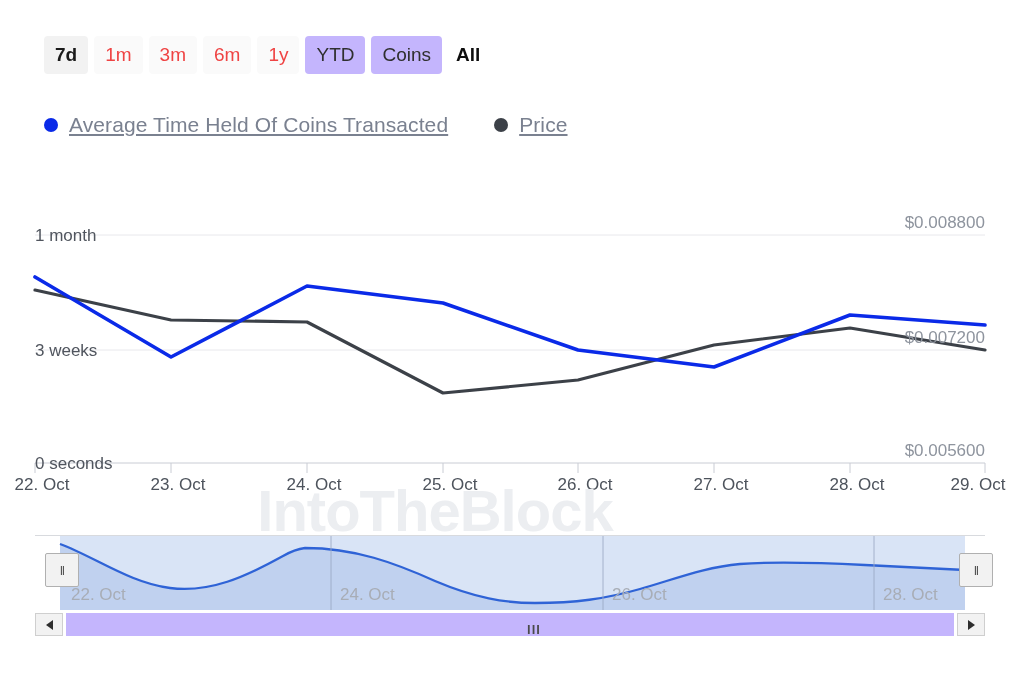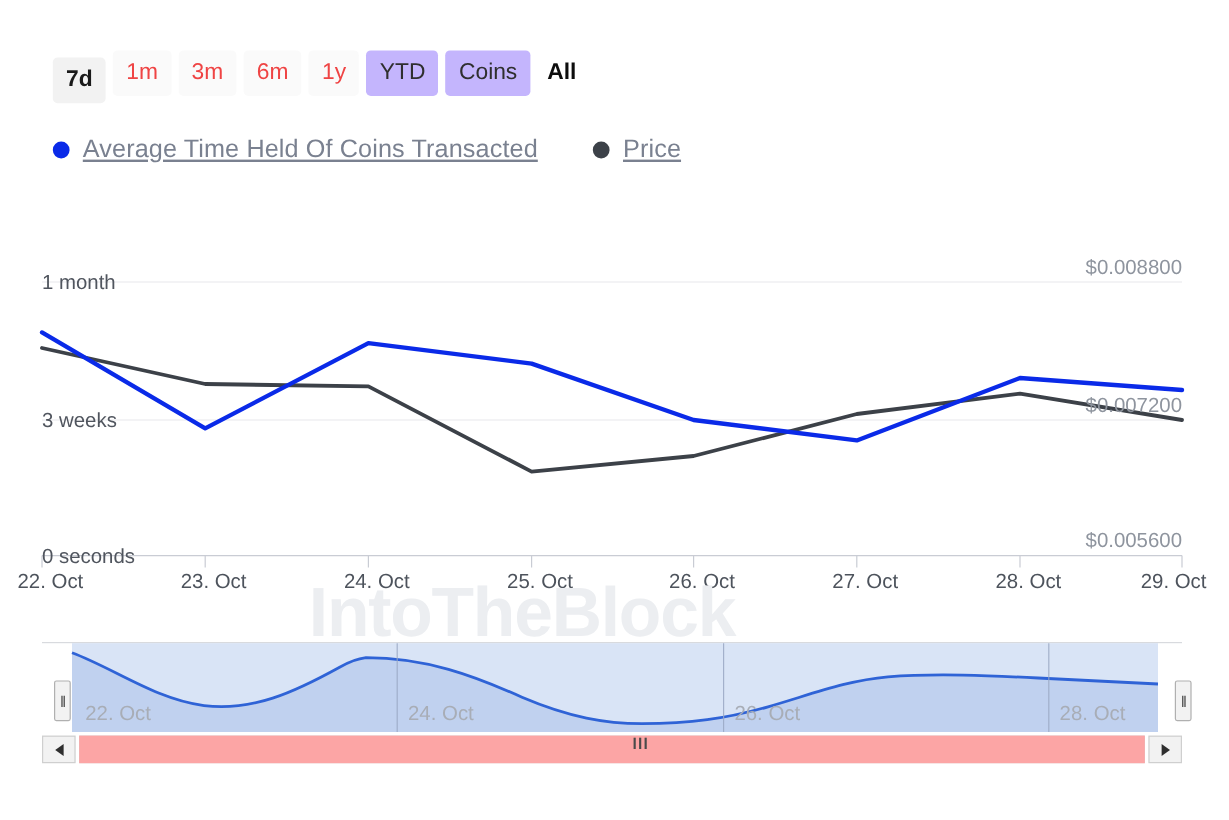--- a/index.html
+++ b/index.html
@@ -23,21 +23,21 @@
     line-height:1;
     padding:9px 11px 10px 11px;
     border-radius:4px;
     background:#c4b5fd;
     color:#2f2f2f;
     border:none;
     font-family:"Liberation Sans", sans-serif;
     cursor:pointer;
     white-space:nowrap;
   }
-  .range-btn.selected{background:#f2f2f2;color:#1a1a1a;font-weight:bold;margin-top:12px;}
+  .range-btn.selected{background:#f2f2f2;color:#1a1a1a;font-weight:bold;}
   .range-btn.disabled{background:#fafafa;color:#ef4444;cursor:default;}
   .range-btn.plain{background:transparent;font-weight:bold;color:#0d0d0d;padding-left:8px;padding-right:8px;}
 
   
   .legend{
     position:absolute;left:44px;top:113px;
     display:flex;align-items:center;gap:14px;
   }
   .legend-item{display:flex;align-items:center;gap:11px;cursor:pointer;}
   .legend-dot{width:14px;height:14px;border-radius:50%;display:block;}
@@ -66,38 +66,38 @@
   .wm-text{
     font-size:58px;font-weight:bold;color:#eceef1;letter-spacing:-1px;
     font-family:"Liberation Sans", sans-serif;white-space:nowrap;
   }
 
   
   .navigator{position:absolute;left:35px;top:535px;width:950px;height:75px;}
   .nav-svg{display:block;}
   .nav-xlabel{font-size:17px;fill:#a8adb6;font-family:"Liberation Sans", sans-serif;}
   .nav-handle{
-    position:absolute;top:32px;width:14px;height:34px;
+    position:absolute;top:18px;width:34px;height:34px;
     background:#f2f2f2;border:1px solid #b0b0b0;border-radius:2px;
     display:flex;align-items:center;justify-content:center;
     cursor:ew-resize;box-sizing:border-box;
   }
   .nav-handle span{font-size:13px;color:#555;line-height:1;letter-spacing:-1px;}
   .nav-handle.left{left:10px;}
   .nav-handle.right{right:-8px;}
 
   
   .scrollbar{position:absolute;left:35px;top:613px;width:950px;height:23px;}
   .sb-track{
     position:absolute;left:31px;right:31px;top:0;height:23px;
     background:#cccccc;border-radius:0;
   }
   .sb-thumb{
     position:absolute;left:0;right:0;top:0;height:23px;
-    background:#fca5a5;display:flex;align-items:flex-start;justify-content:center;padding-left:48px;
+    background:#c4b5fd;display:flex;align-items:flex-end;justify-content:center;padding-left:48px;
   }
   .sb-grip{font-size:13px;color:#4a4a4a;letter-spacing:1px;line-height:1;font-weight:bold;}
   .sb-btn{
     position:absolute;top:0;width:28px;height:23px;
     background:#f2f2f2;border:1px solid #cfcfcf;box-sizing:border-box;
     display:flex;align-items:center;justify-content:center;cursor:pointer;
   }
   .sb-btn.left{left:0;}
   .sb-btn.right{right:0;}
   .sb-arrow{width:0;height:0;border-top:5px solid transparent;border-bottom:5px solid transparent;}

